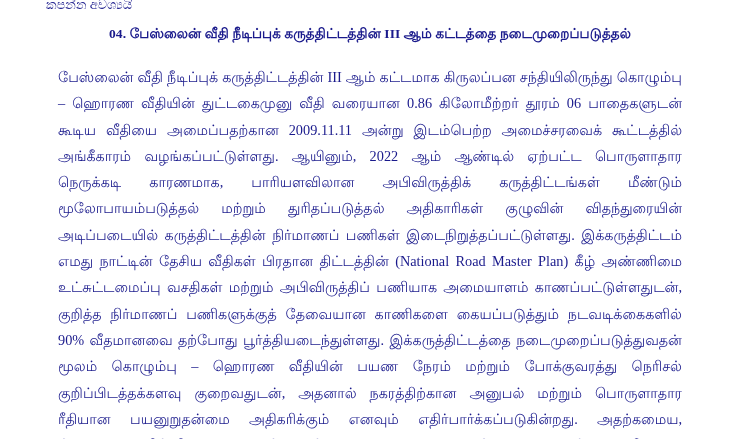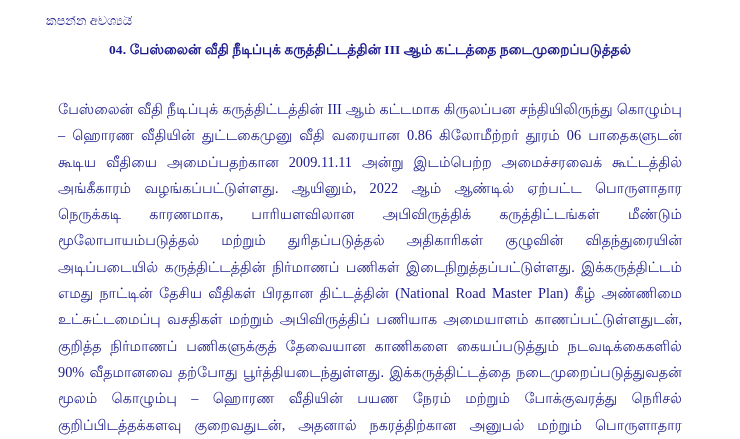--- a/index.html
+++ b/index.html
@@ -27,21 +27,21 @@
     left: 46px;
     width: 120px;
     height: 9px;
     overflow: hidden;
     color: #1a1a8c;
     font-size: 13px;
     line-height: 9px;
     white-space: nowrap;
   }
   .doc-title {
-    margin: 16px;
+    margin: 0;
     padding-top: 26px;
     text-align: center;
     font-family: "Liberation Serif", serif;
     font-size: 13.5px;
     font-weight: bold;
     color: #1a1a8c;
     letter-spacing: 0.1px;
   }
   .body-text {
     margin: 0;

